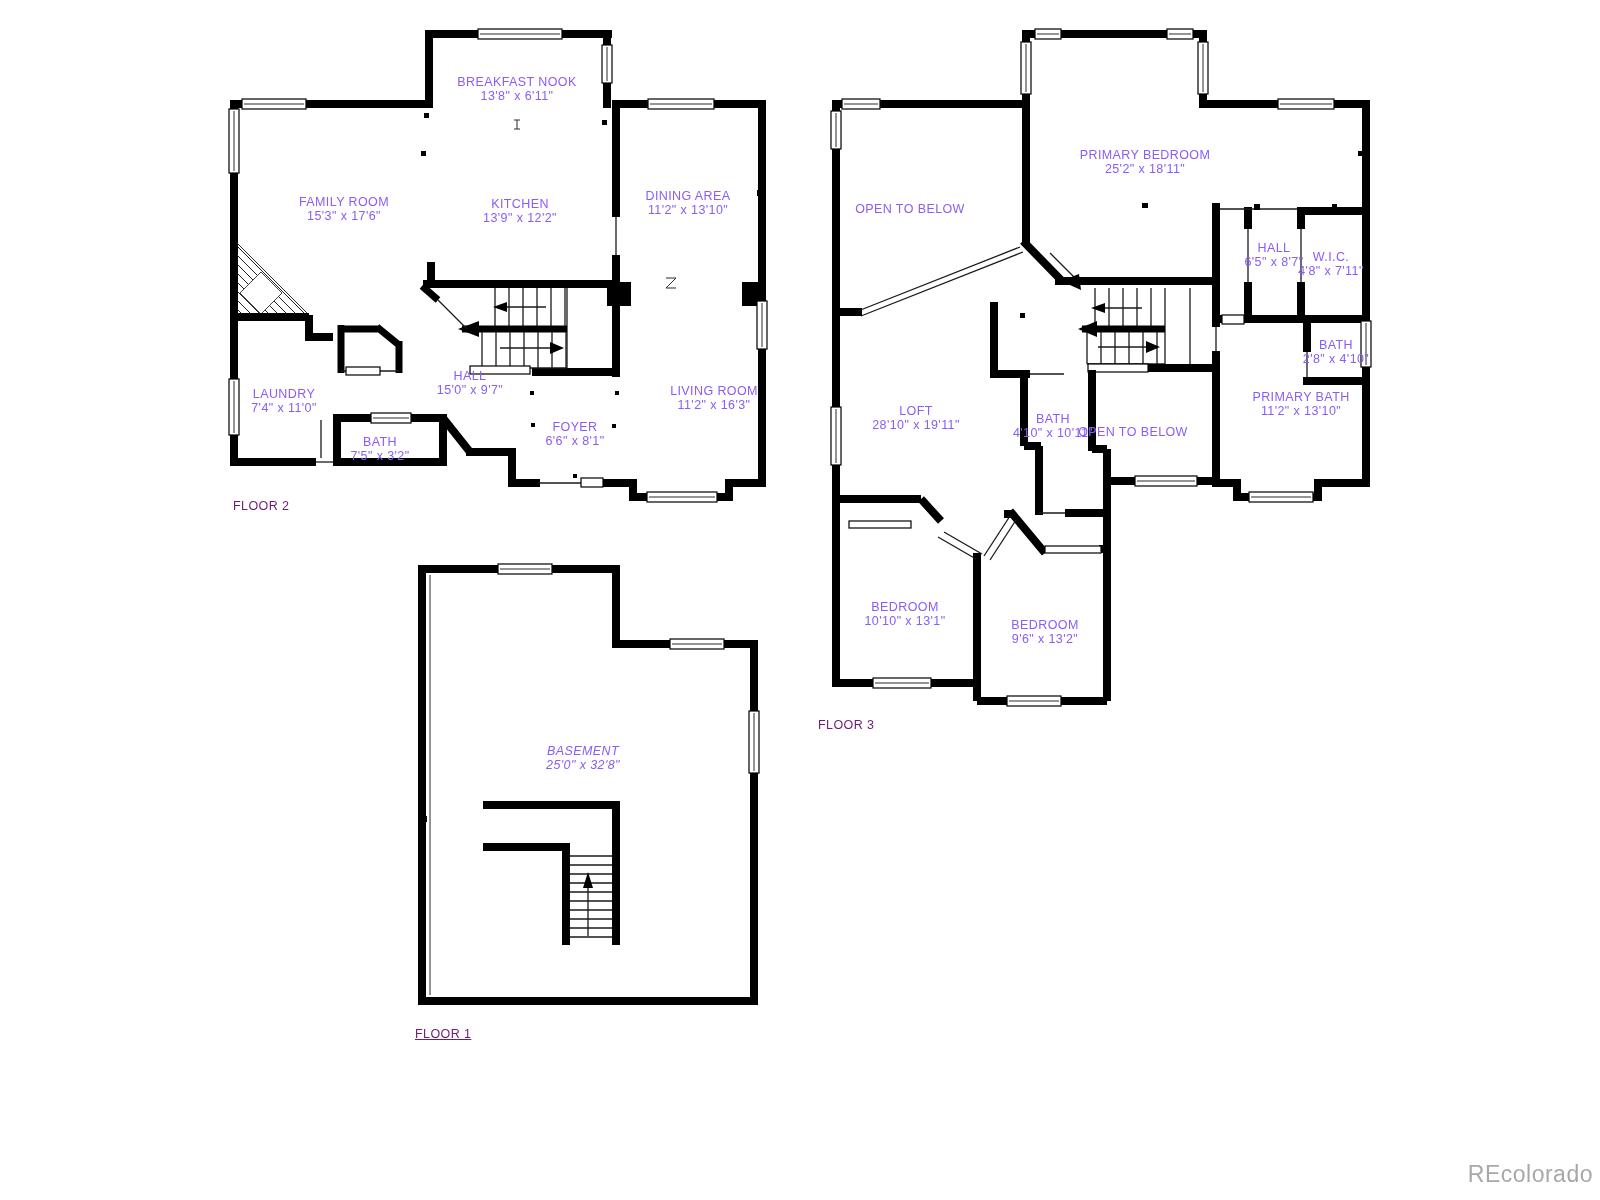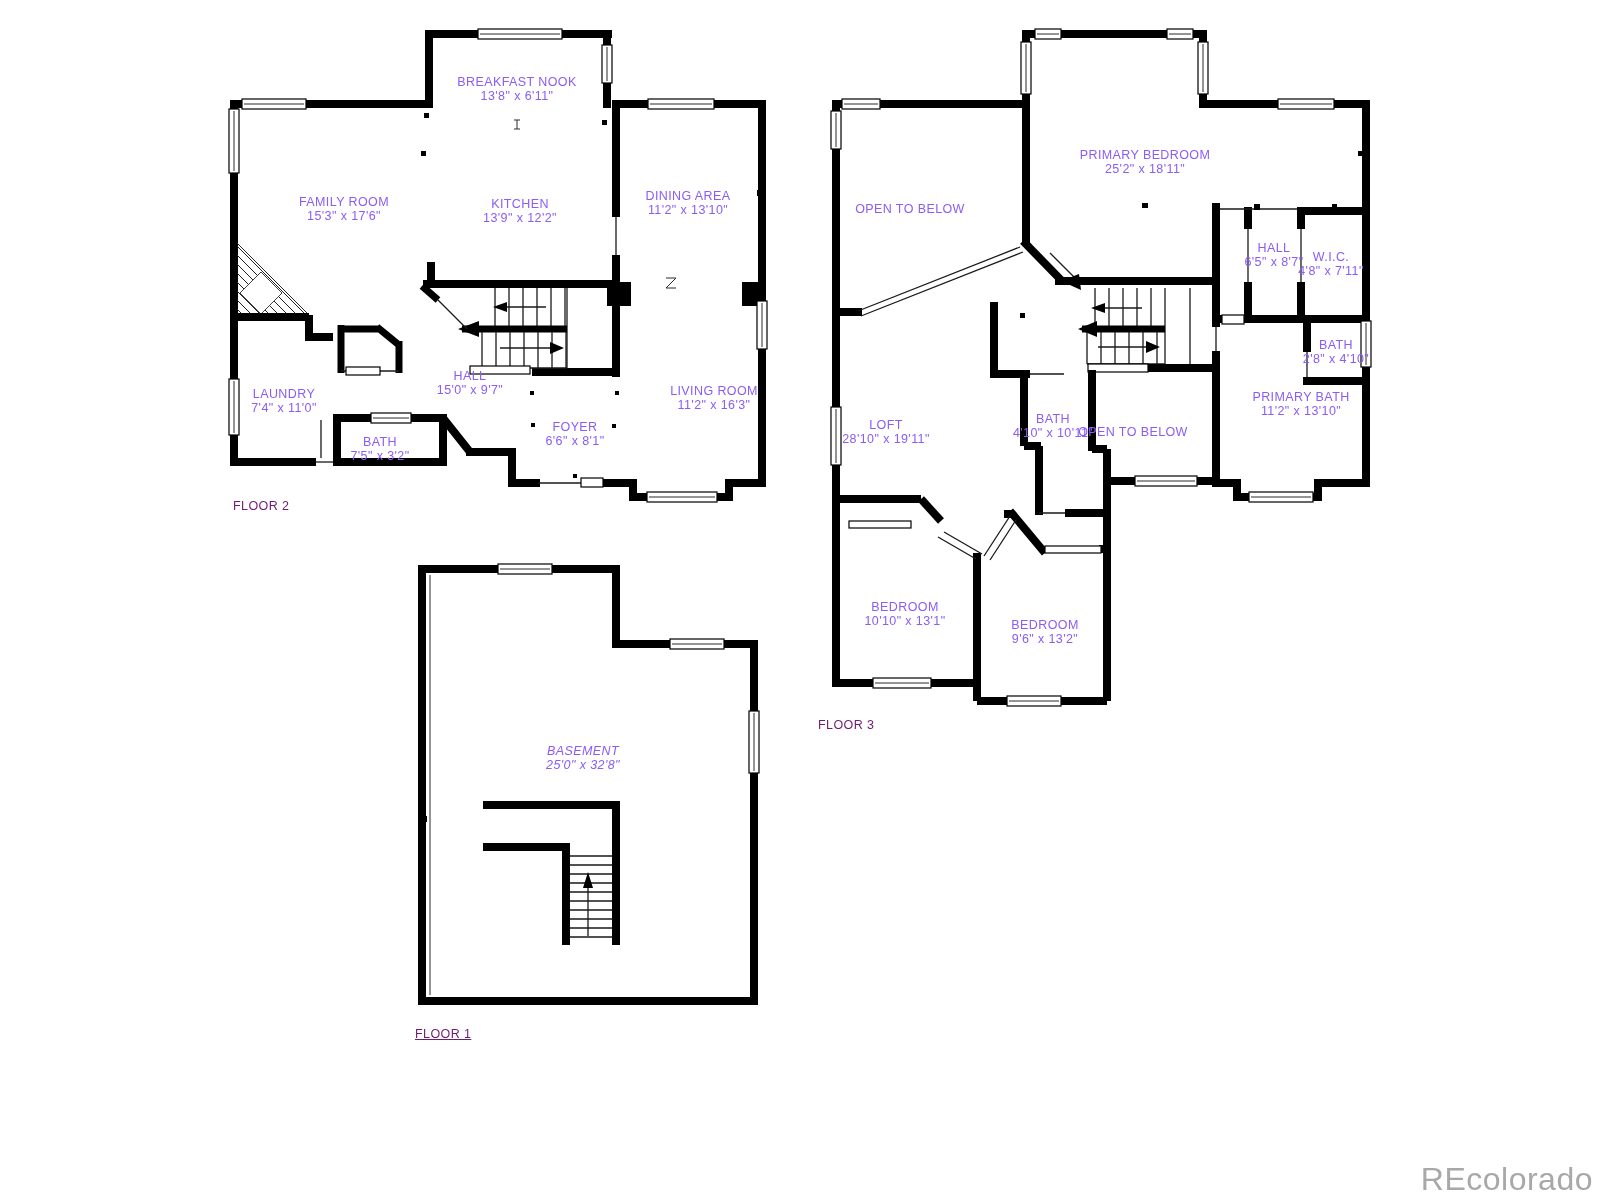--- a/index.html
+++ b/index.html
@@ -12,21 +12,21 @@
   .hair{stroke:#2a2a2a;stroke-width:1;fill:none;}
   .win{fill:#fff;stroke:#000;stroke-width:1.2;}
   .tick{fill:#000;}
   .blk{fill:#000;}
   #labels{position:absolute;left:0;top:0;width:1600px;height:1200px;}
   .room-label{position:absolute;transform:translateX(-50%);text-align:center;color:#8b5cf6;
               font-size:12.5px;line-height:13.5px;letter-spacing:0.4px;white-space:nowrap;}
   .floor-caption{position:absolute;color:#701a75;font-size:12.5px;letter-spacing:0.4px;white-space:nowrap;}
   .footer-note{position:absolute;left:785px;top:1136px;transform:translateX(-50%);
                color:#b5b5b5;font-size:15.5px;letter-spacing:0.4px;white-space:nowrap;}
-  .watermark{position:absolute;right:7px;top:1161px;color:#a8a8a8;font-size:32px;letter-spacing:0.5px;}
+  .watermark{position:absolute;right:7px;top:1161px;color:#a8a8a8;font-size:23px;letter-spacing:0.5px;}
 </style>
 </head>
 <body>
 
 <div class="canvas">
 
   <svg width="1600" height="1200" viewBox="0 0 1600 1200">
     <defs>
       <pattern id="fphatch" width="9" height="9" patternUnits="userSpaceOnUse">
         <path d="M-2,-2 L11,11" stroke="#222" stroke-width="1"></path>
@@ -290,21 +290,21 @@
         <div class="room-dims">6'5" x 8'7"</div>
       </div>
       <div class="room-label" style="left: 1331px; top: 251px;">
         <div class="room-name">W.I.C.</div>
         <div class="room-dims">4'8" x 7'11"</div>
       </div>
       <div class="room-label" style="left: 1336px; top: 339px;">
         <div class="room-name">BATH</div>
         <div class="room-dims">2'8" x 4'10"</div>
       </div>
-      <div class="room-label" style="left: 886px; top: 405px; margin-top: 14px;">
+      <div class="room-label" style="left: 916px; top: 405px;">
         <div class="room-name">LOFT</div>
         <div class="room-dims">28'10" x 19'11"</div>
       </div>
       <div class="room-label" style="left: 1053px; top: 413px;">
         <div class="room-name">BATH</div>
         <div class="room-dims">4'10" x 10'11"</div>
       </div>
       <div class="room-label" style="left: 1133px; top: 426px;">
         <div class="room-name">OPEN TO BELOW</div>
       </div>

